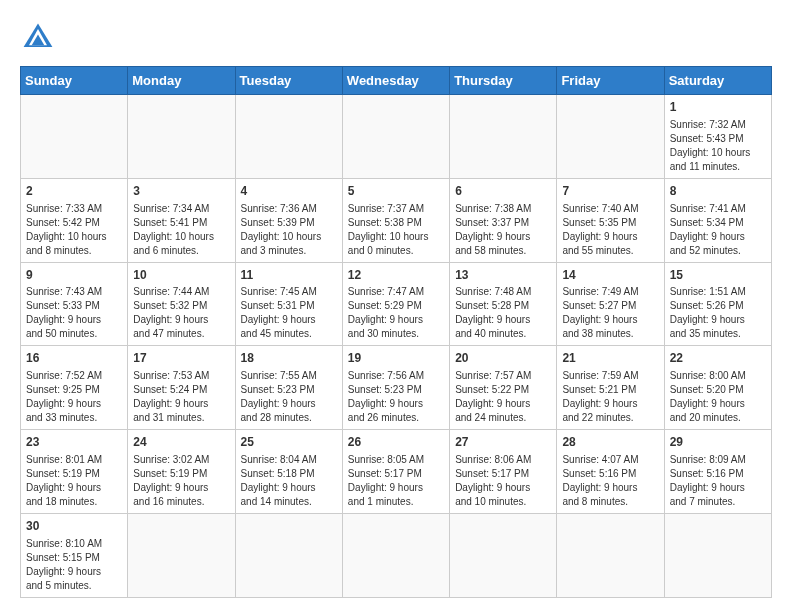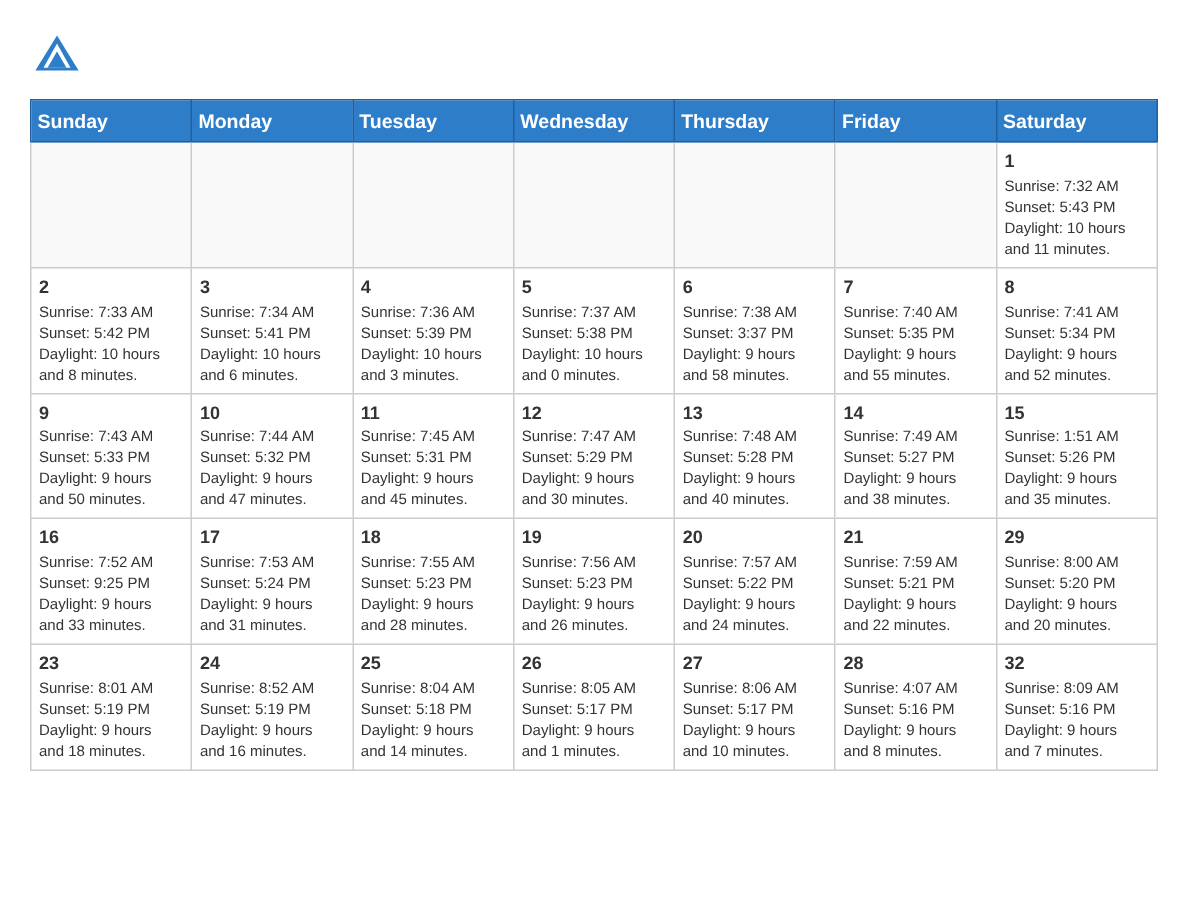--- a/index.html
+++ b/index.html
@@ -281,38 +281,38 @@
             <div>and 24 minutes.</div>
           </td>
           <td>
             <span class="day-num">21</span>
             <div>Sunrise: 7:59 AM</div>
             <div>Sunset: 5:21 PM</div>
             <div>Daylight: 9 hours</div>
             <div>and 22 minutes.</div>
           </td>
           <td>
-            <span class="day-num">29</span>
+            <span class="day-num">22</span>
             <div>Sunrise: 8:00 AM</div>
             <div>Sunset: 5:20 PM</div>
             <div>Daylight: 9 hours</div>
             <div>and 20 minutes.</div>
           </td>
         </tr>
         <tr>
           <td>
             <span class="day-num">23</span>
             <div>Sunrise: 8:01 AM</div>
             <div>Sunset: 5:19 PM</div>
             <div>Daylight: 9 hours</div>
             <div>and 18 minutes.</div>
           </td>
           <td>
             <span class="day-num">24</span>
-            <div>Sunrise: 8:52 AM</div>
+            <div>Sunrise: 3:02 AM</div>
             <div>Sunset: 5:19 PM</div>
             <div>Daylight: 9 hours</div>
             <div>and 16 minutes.</div>
           </td>
           <td>
             <span class="day-num">25</span>
             <div>Sunrise: 8:04 AM</div>
             <div>Sunset: 5:18 PM</div>
             <div>Daylight: 9 hours</div>
             <div>and 14 minutes.</div>
@@ -332,22 +332,37 @@
             <div>and 10 minutes.</div>
           </td>
           <td>
             <span class="day-num">28</span>
             <div>Sunrise: 4:07 AM</div>
             <div>Sunset: 5:16 PM</div>
             <div>Daylight: 9 hours</div>
             <div>and 8 minutes.</div>
           </td>
           <td>
-            <span class="day-num">32</span>
+            <span class="day-num">29</span>
             <div>Sunrise: 8:09 AM</div>
             <div>Sunset: 5:16 PM</div>
             <div>Daylight: 9 hours</div>
             <div>and 7 minutes.</div>
           </td>
+        </tr>
+        <tr class="last-row">
+          <td>
+            <span class="day-num">30</span>
+            <div>Sunrise: 8:10 AM</div>
+            <div>Sunset: 5:15 PM</div>
+            <div>Daylight: 9 hours</div>
+            <div>and 5 minutes.</div>
+          </td>
+          <td class="empty"></td>
+          <td class="empty"></td>
+          <td class="empty"></td>
+          <td class="empty"></td>
+          <td class="empty"></td>
+          <td class="empty"></td>
         </tr>
       </tbody>
   </table>
 </div>
 
 </body></html>

